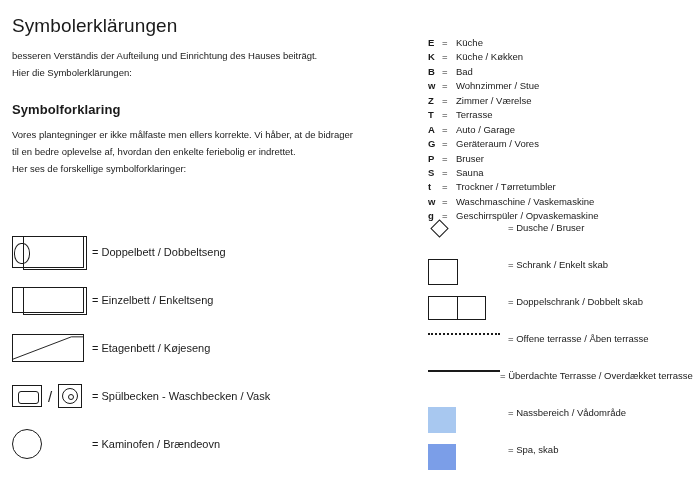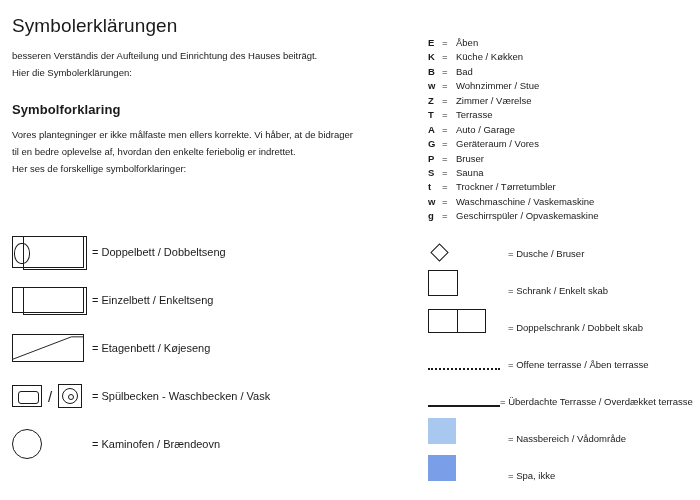--- a/index.html
+++ b/index.html
@@ -182,21 +182,21 @@
   .abbr-val { white-space: nowrap; }
 
   
   .legend-right {
     position: absolute;
     left: 428px; top: 222px;
     width: 262px;
   }
   .rrow {
     display: flex;
-    align-items: flex-end;
+    align-items: flex-start;
     height: 37px;
   }
   .rsym {
     width: 80px;
     display: flex;
     align-items: center;
   }
   .rlabel {
     font-size: 9.5px;
     white-space: nowrap;
@@ -295,21 +295,21 @@
       <div class="llabel">= Kaminofen / Brændeovn</div>
     </div>
 
   </div>
 
   <div class="abbr-block">
 
     <div class="abbr-row">
       <span class="abbr-key">E</span>
       <span class="abbr-dash">=</span>
-      <span class="abbr-val">Åben</span>
+      <span class="abbr-val">Küche</span>
     </div>
     <div class="abbr-row">
       <span class="abbr-key">K</span>
       <span class="abbr-dash">=</span>
       <span class="abbr-val">Küche / Køkken</span>
     </div>
     <div class="abbr-row">
       <span class="abbr-key">B</span>
       <span class="abbr-dash">=</span>
       <span class="abbr-val">Bad</span>
@@ -411,18 +411,18 @@
       <div class="rsym">
         <div class="swatch" id="sw-wet" style="background: rgb(168, 200, 240);"></div>
       </div>
       <div class="rlabel">= Nassbereich / Vådområde</div>
     </div>
 
     <div class="rrow">
       <div class="rsym">
         <div class="swatch" id="sw-spa" style="background: rgb(123, 158, 232);"></div>
       </div>
-      <div class="rlabel">= Spa, ikke</div>
+      <div class="rlabel">= Spa, skab</div>
     </div>
 
   </div>
 
 </div>
 
 </body></html>

